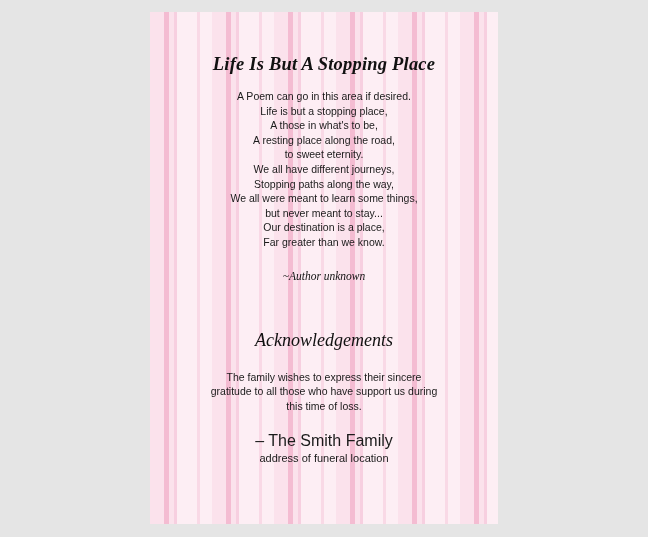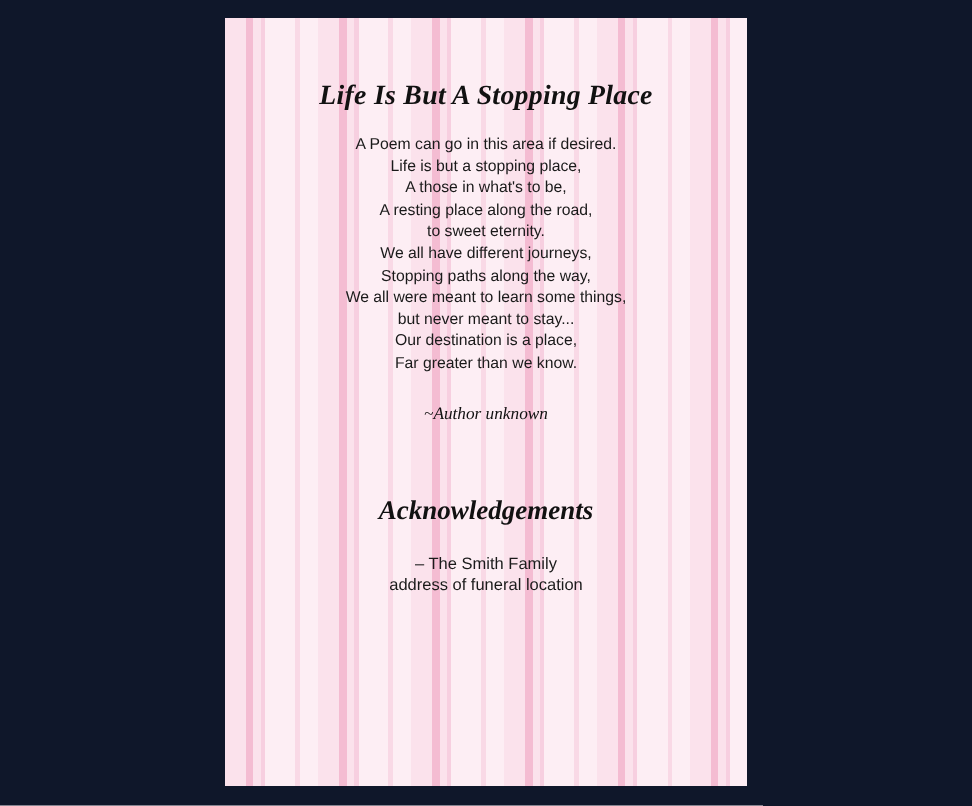--- a/index.html
+++ b/index.html
@@ -10,21 +10,21 @@
     width: 648px;
     height: 537px;
     background: #ffffff;
     font-family: "Liberation Sans", sans-serif;
     overflow: hidden;
   }
   #page {
     position: relative;
     width: 648px;
     height: 537px;
-    background: #0f172a;
+    background: #e5e5e5;
   }
   
   #card {
     position: absolute;
     left: 150px;
     top: 12px;
     width: 348px;
     height: 512px;
     background-color: #fce9f0;
     background-image:
@@ -71,36 +71,36 @@
     padding-top: 20px;
     font-family: Liberation Serif, serif;
     font-style: italic;
     font-size: 11.5px;
     color: #111111;
   }
   .ack-title {
     margin: 0;
     padding-top: 48px;
     font-family: "Liberation Serif", serif;
-    font-weight: bold;
+    font-weight: normal;
     font-style: italic;
     font-size: 18px;
     color: #111111;
   }
   .ack-body {
     margin: 0;
     padding-top: 19px;
     font-size: 10.5px;
     line-height: 14.6px;
     color: #1a1a1a;
   }
   .ack-signature {
     margin: 0;
     padding-top: 19px;
-    font-size: 11px;
+    font-size: 16px;
     color: #1a1a1a;
   }
   .venue {
     margin: 0;
     padding-top: 46px;
     font-size: 11px;
     font-weight: bold;
     color: #111111;
   }
   .venue-address {
@@ -141,20 +141,25 @@
         <span class="line">We all were meant to learn some things,</span>
         <span class="line">but never meant to stay...</span>
         <span class="line">Our destination is a place,</span>
         <span class="line">Far greater than we know.</span>
       </p>
 
       <p class="poem-author">~Author unknown</p>
 
       <h2 class="ack-title">Acknowledgements</h2>
 
+      <p class="ack-body">
+        <span class="line">The family wishes to express their sincere</span>
+        <span class="line">gratitude to all those who have support us during</span>
+        <span class="line">this time of loss.</span>
+      </p>
 
       <p class="ack-signature">– The Smith Family</p>
 
       <p class="venue-address">address of funeral location</p>
 
     </div>
   </div>
 
 </div>
 

